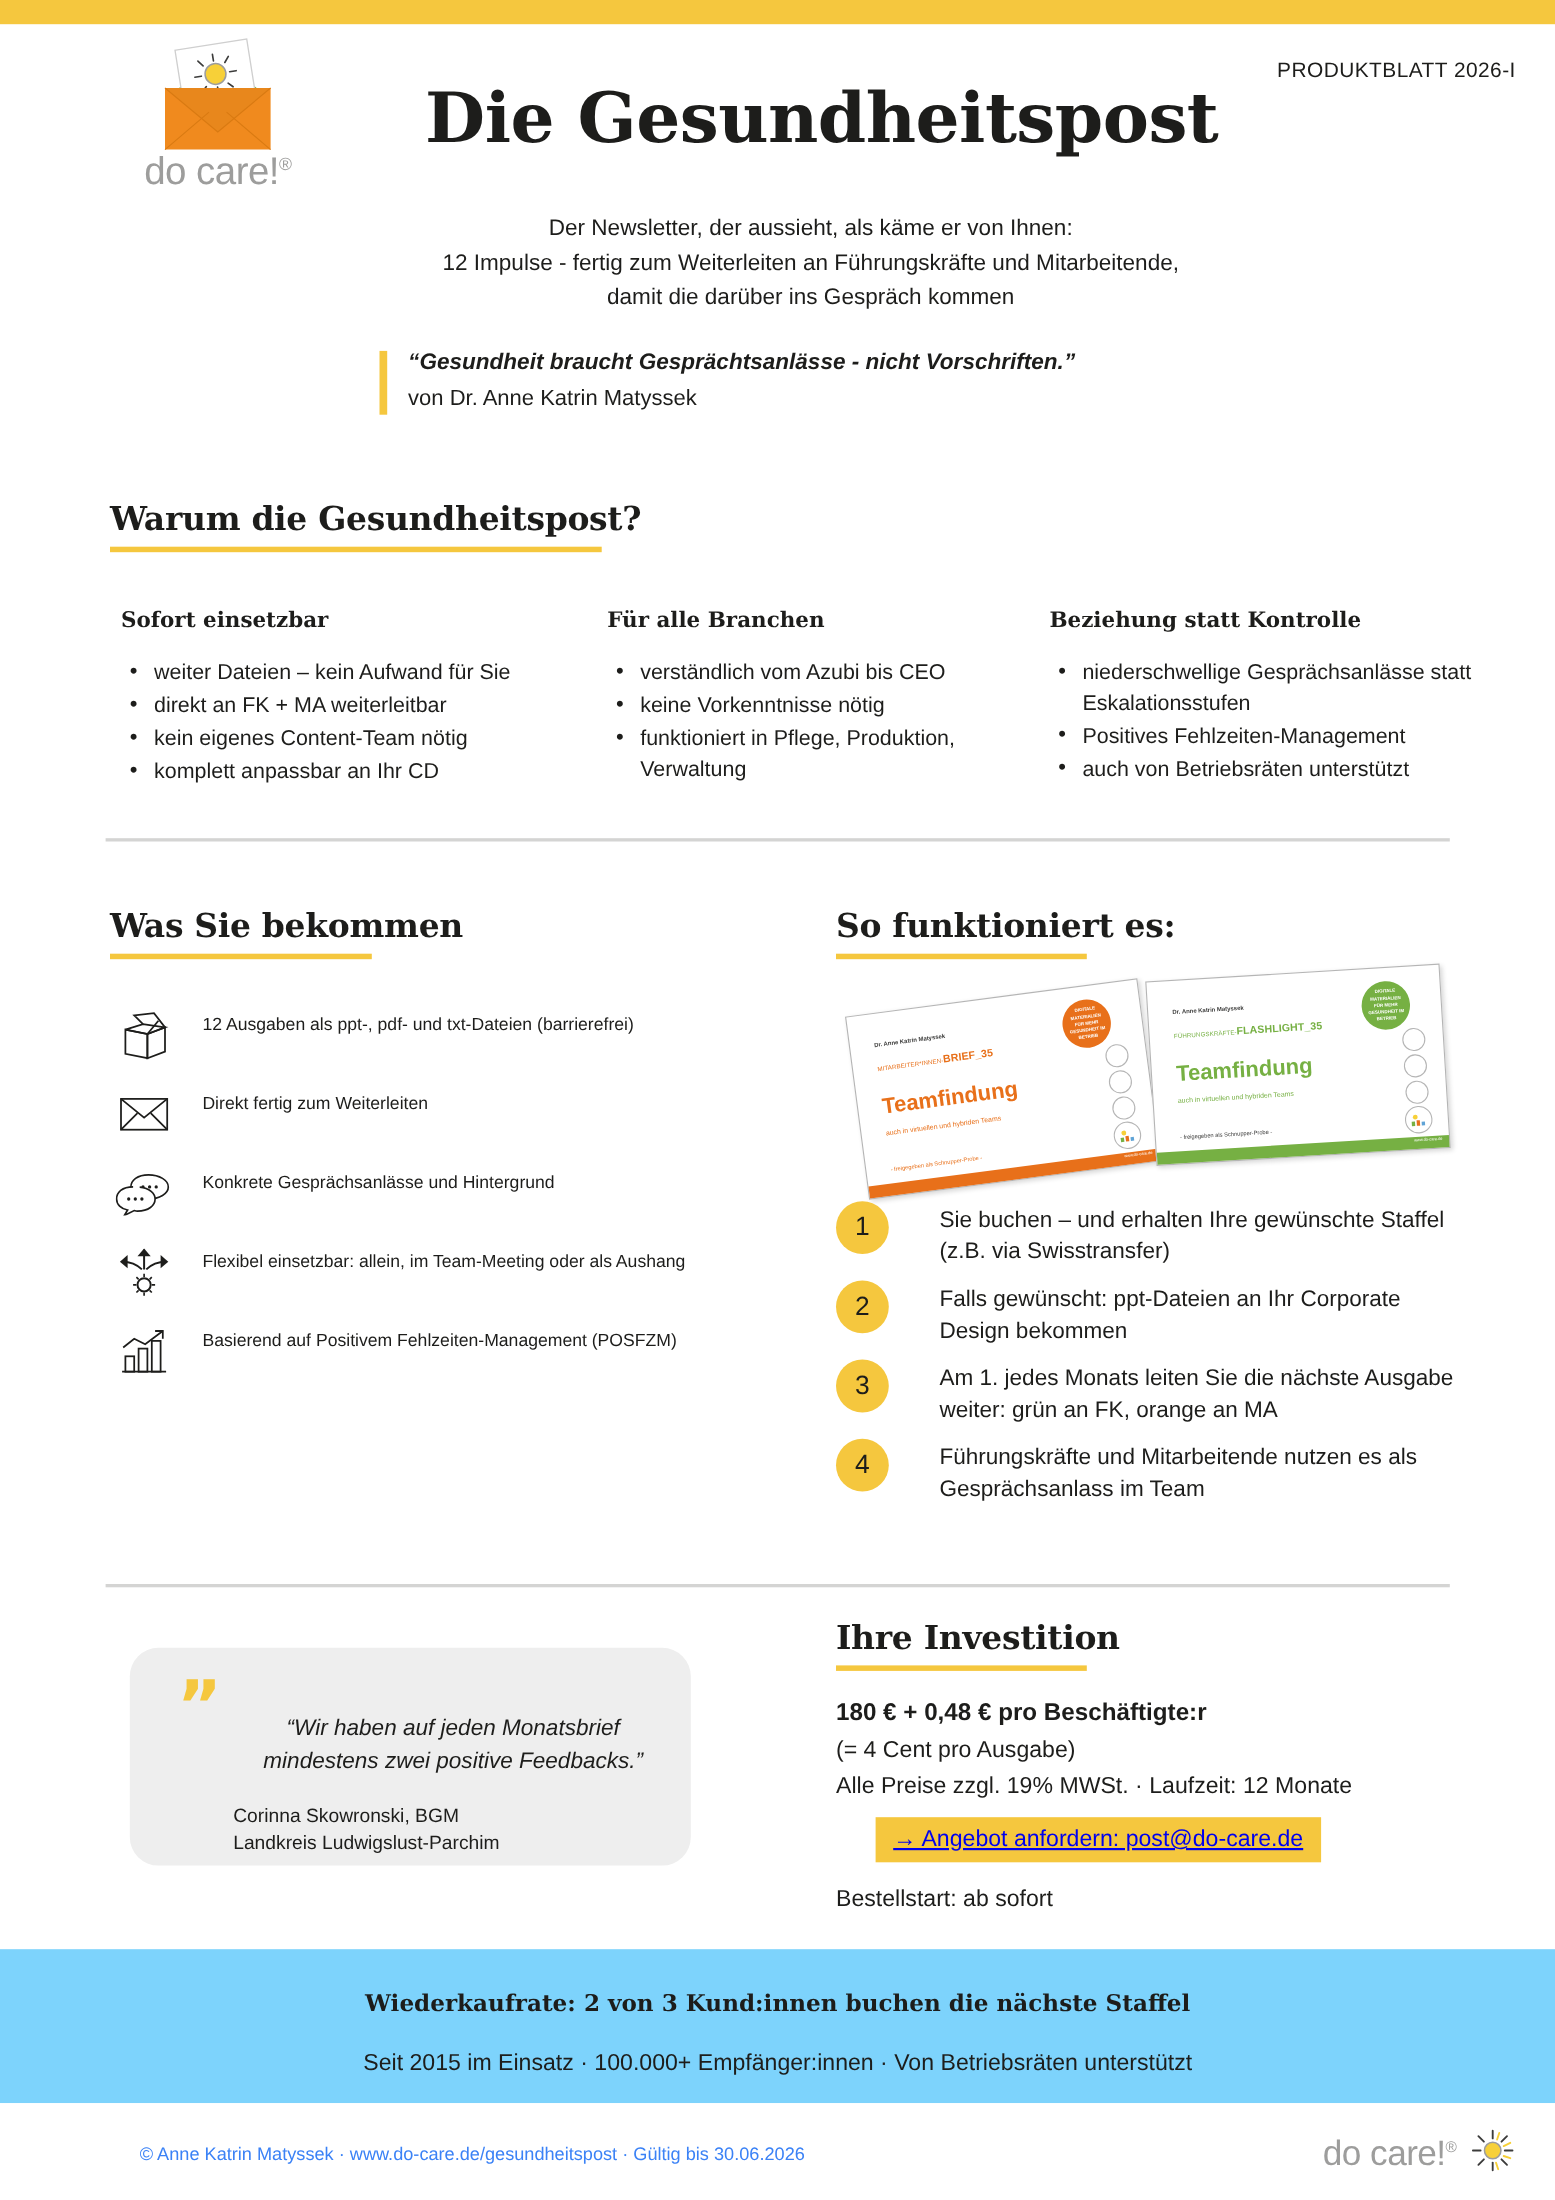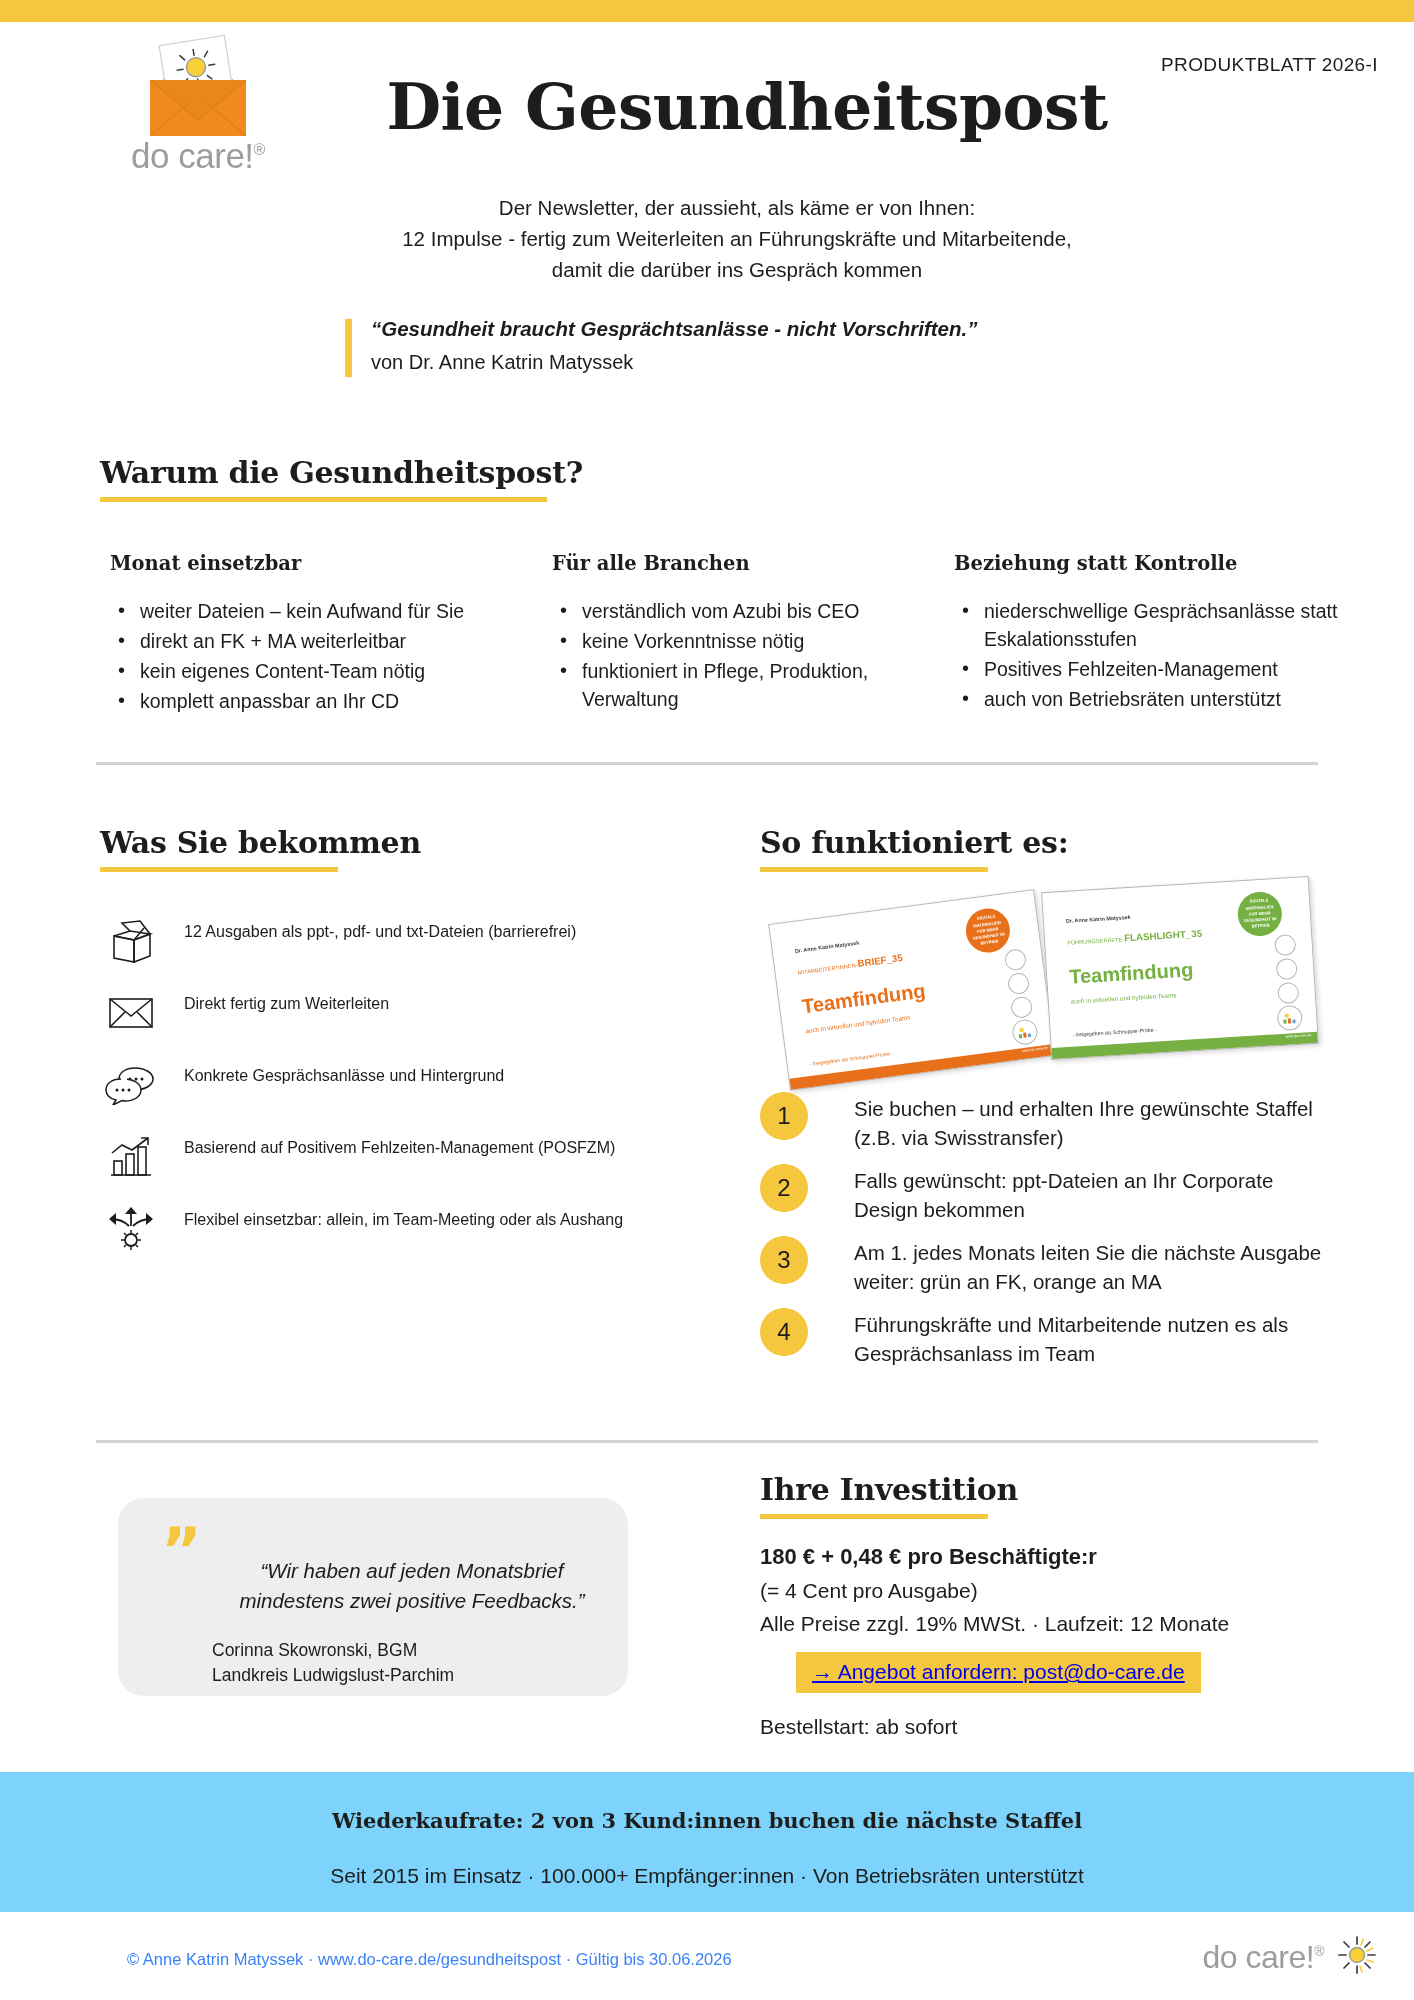--- a/index.html
+++ b/index.html
@@ -263,21 +263,21 @@
     <div class="a">von Dr. Anne Katrin Matyssek</div>
   </div>
 
   <div class="sec-h why-head">
     <div class="txt">Warum die Gesundheitspost?</div>
     <div class="rule"></div>
   </div>
 
   <div class="why-cols">
     <div class="why-col c1">
-      <h4>Monat einsetzbar</h4>
+      <h4>Sofort einsetzbar</h4>
       <ul>
         <li>weiter Dateien – kein Aufwand für Sie</li>
         <li>direkt an FK + MA weiterleitbar</li>
         <li>kein eigenes Content-Team nötig</li>
         <li>komplett anpassbar an Ihr CD</li>
       </ul>
     </div>
     <div class="why-col c2">
       <h4>Für alle Branchen</h4>
       <ul>
@@ -341,46 +341,46 @@
           <circle cx="12" cy="25" r="1.5" fill="#1d1d1b" stroke="none"></circle>
           <circle cx="18" cy="25" r="1.5" fill="#1d1d1b" stroke="none"></circle>
           <circle cx="24" cy="25" r="1.5" fill="#1d1d1b" stroke="none"></circle>
         </svg>
       </div>
       <div class="get-text">Konkrete Gesprächsanlässe und Hintergrund</div>
     </div>
 
     <div class="get-item">
       <div class="get-icon">
-        <svg width="46" height="44" viewBox="0 0 46 44" fill="none" stroke="#1d1d1b" stroke-width="1.6">
-          <path d="M3 40 L43 40"></path>
-          <rect x="6" y="26" width="8" height="14"></rect>
-          <rect x="18" y="19" width="8" height="21"></rect>
-          <rect x="30" y="12" width="8" height="28"></rect>
-          <path d="M4 18 L14 10 L24 15 L40 3"></path>
-          <path d="M33 3 L40 3 L40 10"></path>
-        </svg>
-      </div>
-      <div class="get-text">Basierend auf Positivem Fehlzeiten-Management (POSFZM)</div>
-    </div>
-
-    <div class="get-item">
-      <div class="get-icon">
         <svg width="50" height="50" viewBox="0 0 50 50" fill="none" stroke="#1d1d1b" stroke-width="1.8">
           <path d="M25 22 L25 4"></path>
           <path d="M19 10 L25 3 L31 10" fill="#1d1d1b" stroke="none"></path>
           <path d="M23 22 C19 18 13 15 5 15"></path>
           <path d="M10 9 L3 15 L10 21" fill="#1d1d1b" stroke="none"></path>
           <path d="M27 22 C31 18 37 15 45 15"></path>
           <path d="M40 9 L47 15 L40 21" fill="#1d1d1b" stroke="none"></path>
           <circle cx="25" cy="36" r="6"></circle>
           <path d="M25 26 L25 29 M25 43 L25 46 M15 36 L18 36 M32 36 L35 36 M18 29 L20 31 M32 43 L30 41 M18 43 L20 41 M32 29 L30 31" stroke-width="1.5"></path>
         </svg>
       </div>
       <div class="get-text">Flexibel einsetzbar: allein, im Team-Meeting oder als Aushang</div>
+    </div>
+
+    <div class="get-item">
+      <div class="get-icon">
+        <svg width="46" height="44" viewBox="0 0 46 44" fill="none" stroke="#1d1d1b" stroke-width="1.6">
+          <path d="M3 40 L43 40"></path>
+          <rect x="6" y="26" width="8" height="14"></rect>
+          <rect x="18" y="19" width="8" height="21"></rect>
+          <rect x="30" y="12" width="8" height="28"></rect>
+          <path d="M4 18 L14 10 L24 15 L40 3"></path>
+          <path d="M33 3 L40 3 L40 10"></path>
+        </svg>
+      </div>
+      <div class="get-text">Basierend auf Positivem Fehlzeiten-Management (POSFZM)</div>
     </div>
   </div>
 
   <div class="sec-h how-head">
     <div class="txt">So funktioniert es:</div>
     <div class="rule"></div>
   </div>
 
   <div class="mockups">
 

